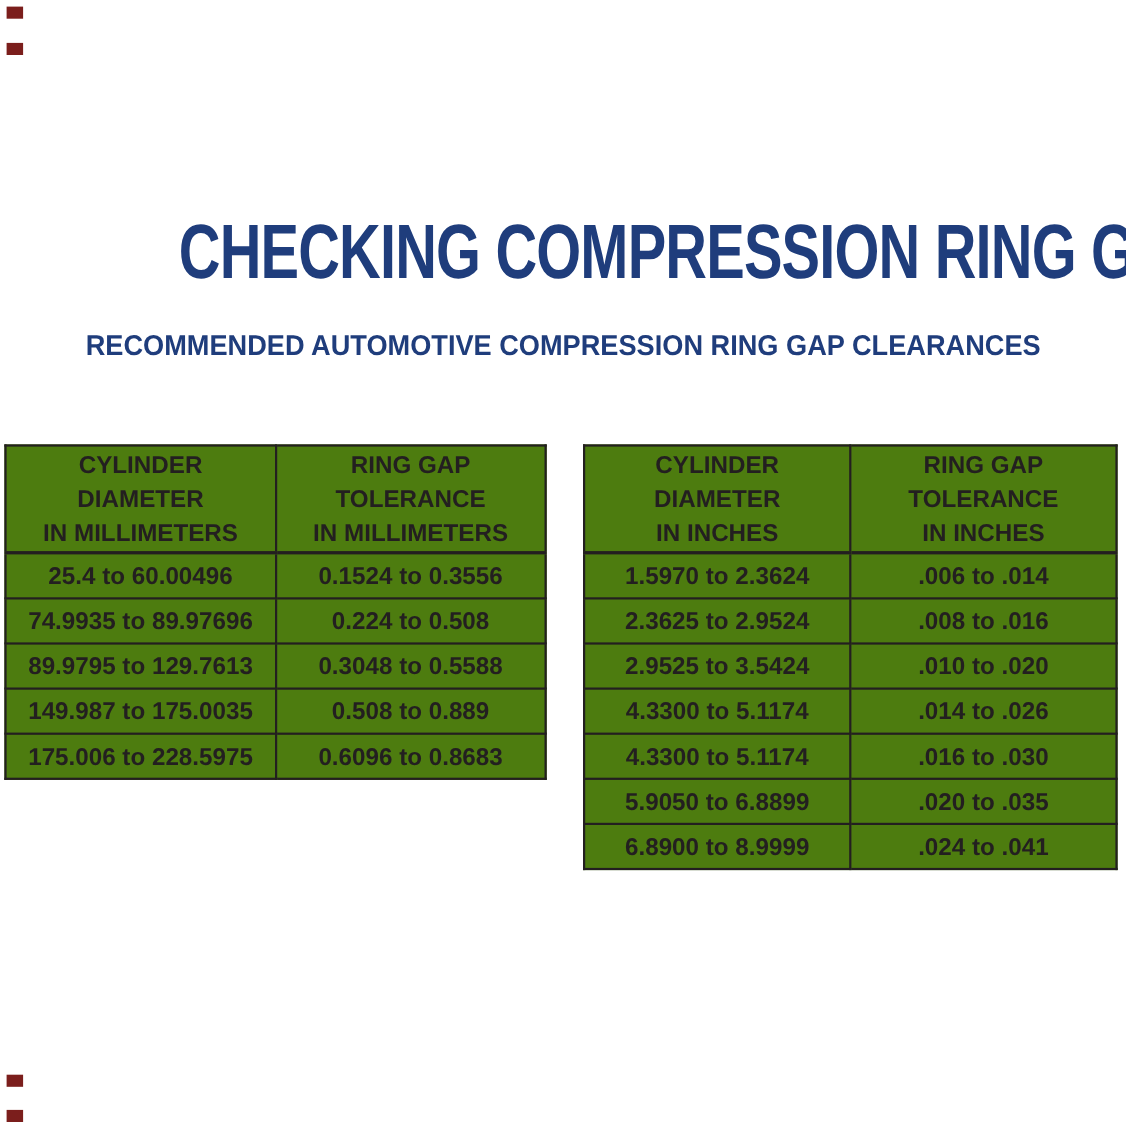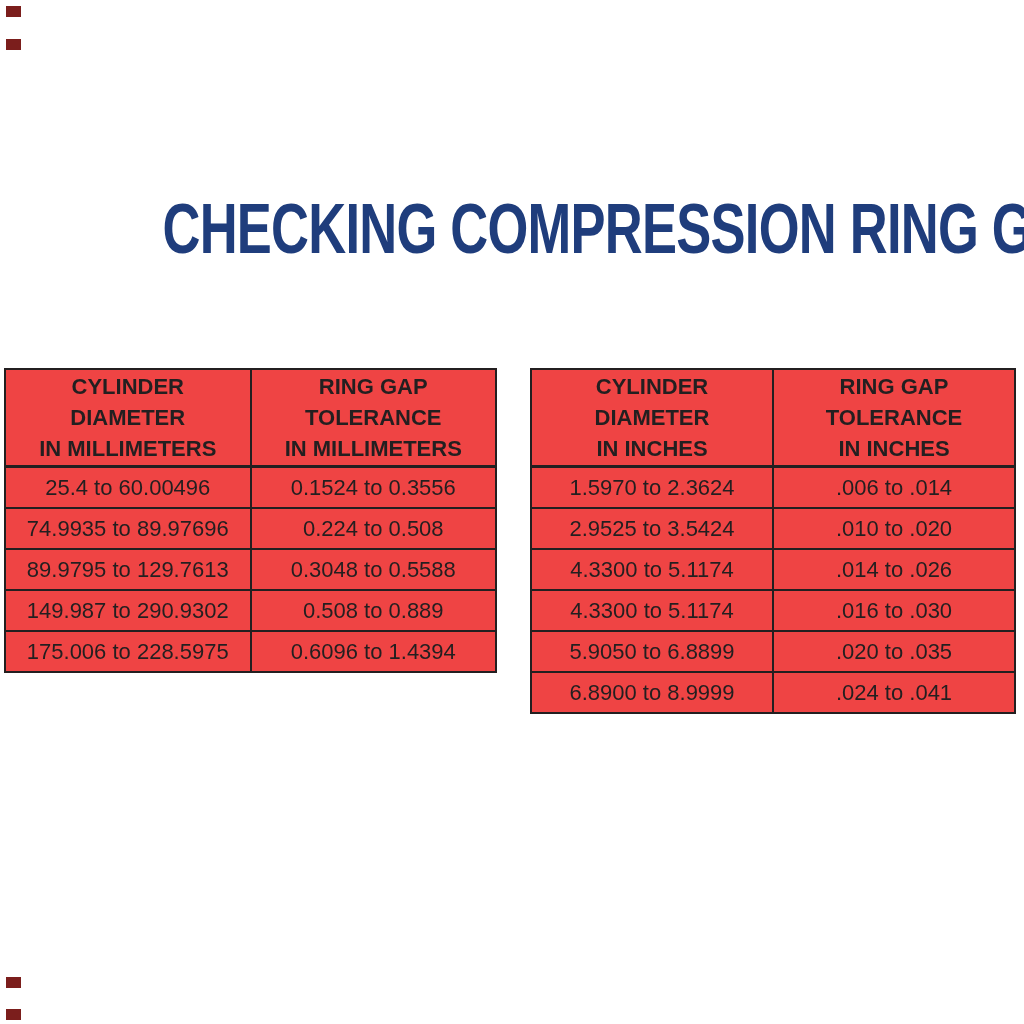--- a/index.html
+++ b/index.html
@@ -61,24 +61,24 @@
     transform-origin: 50% 50%;
     font-size: 26px;
     line-height: 30px;
     font-weight: bold;
     color: var(--title-color, #1f3d7c);
   }
 
   
   .data-table {
     position: absolute;
-    top: 368px;
+    top: 404px;
     border-collapse: collapse;
     table-layout: fixed;
-    background: #ef4444;
+    background: #4d7c0f;
   }
   .table-mm { left: 4px;  width: 493px; }
   .table-in { left: 530px; width: 486px; }
 
   .data-table th,
   .data-table td {
     border: 2px solid var(--line-color, #231f20);
     text-align: center;
     vertical-align: middle;
     padding: 0;
@@ -91,39 +91,42 @@
     font-size: 22px;
     line-height: 31px;
     font-weight: bold;
     white-space: pre-line;
     border-bottom-width: 3px;
   }
   .data-table td {
     height: 39px;
     font-size: 22px;
     line-height: 24px;
-    font-weight: normal;
+    font-weight: bold;
     white-space: nowrap;
     margin-left: 40px;
   }
 </style>
 </head>
 <body>
 
 <div class="page" style="--title-color: #1f3d7c; --text-color: #231f20; --line-color: #231f20; --page-bg: #ffffff; --mark-color: #7b1e1c;">
 
   <div class="corner-mark mark-tl-1"></div>
   <div class="corner-mark mark-tl-2"></div>
   <div class="corner-mark mark-bl-1"></div>
   <div class="corner-mark mark-bl-2"></div>
 
   <div class="title-wrap">
     <span class="title-text">CHECKING COMPRESSION RING GAPS</span>
   </div>
 
+  <div class="subtitle-wrap">
+    <span class="subtitle-text">RECOMMENDED AUTOMOTIVE COMPRESSION RING GAP CLEARANCES</span>
+  </div>
 
   <table class="data-table table-mm">
     <thead>
       <tr>
         <th>CYLINDER
 DIAMETER
 IN MILLIMETERS</th>
         <th>RING GAP
 TOLERANCE
 IN MILLIMETERS</th>
@@ -136,26 +139,26 @@
         </tr>
         <tr>
           <td>74.9935 to 89.97696</td>
           <td>0.224 to 0.508</td>
         </tr>
         <tr>
           <td>89.9795 to 129.7613</td>
           <td>0.3048 to 0.5588</td>
         </tr>
         <tr>
-          <td>149.987 to 290.9302</td>
+          <td>149.987 to 175.0035</td>
           <td>0.508 to 0.889</td>
         </tr>
         <tr>
           <td>175.006 to 228.5975</td>
-          <td>0.6096 to 1.4394</td>
+          <td>0.6096 to 0.8683</td>
         </tr>
       </tbody>
   </table>
 
   <table class="data-table table-in">
     <thead>
       <tr>
         <th>CYLINDER
 DIAMETER
 IN INCHES</th>
@@ -163,20 +166,24 @@
 TOLERANCE
 IN INCHES</th>
       </tr>
     </thead>
     <tbody>
         <tr>
           <td>1.5970 to 2.3624</td>
           <td>.006 to .014</td>
         </tr>
         <tr>
+          <td>2.3625 to 2.9524</td>
+          <td>.008 to .016</td>
+        </tr>
+        <tr>
           <td>2.9525 to 3.5424</td>
           <td>.010 to .020</td>
         </tr>
         <tr>
           <td>4.3300 to 5.1174</td>
           <td>.014 to .026</td>
         </tr>
         <tr>
           <td>4.3300 to 5.1174</td>
           <td>.016 to .030</td>

